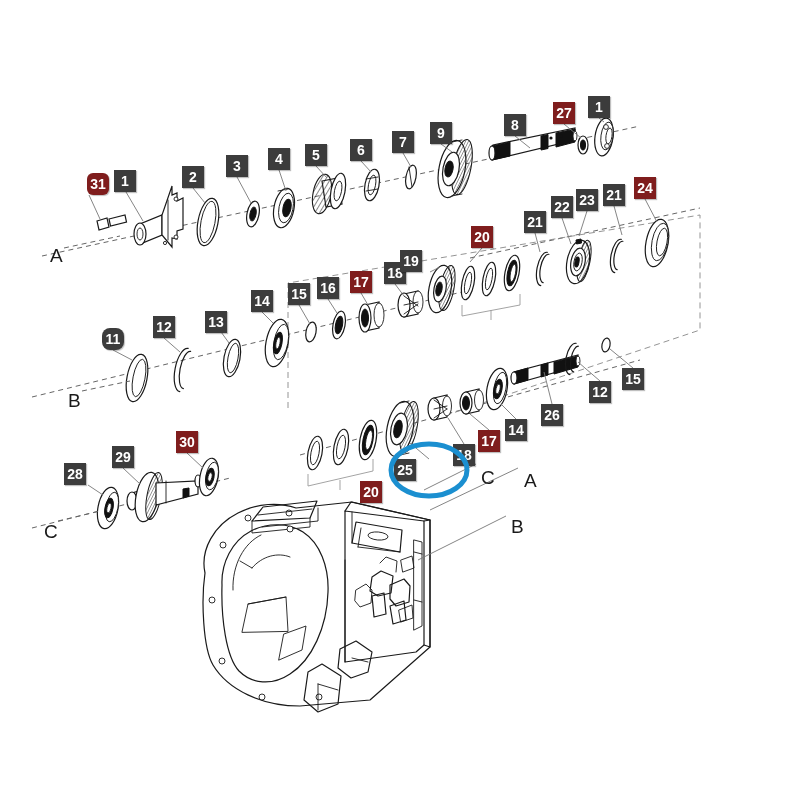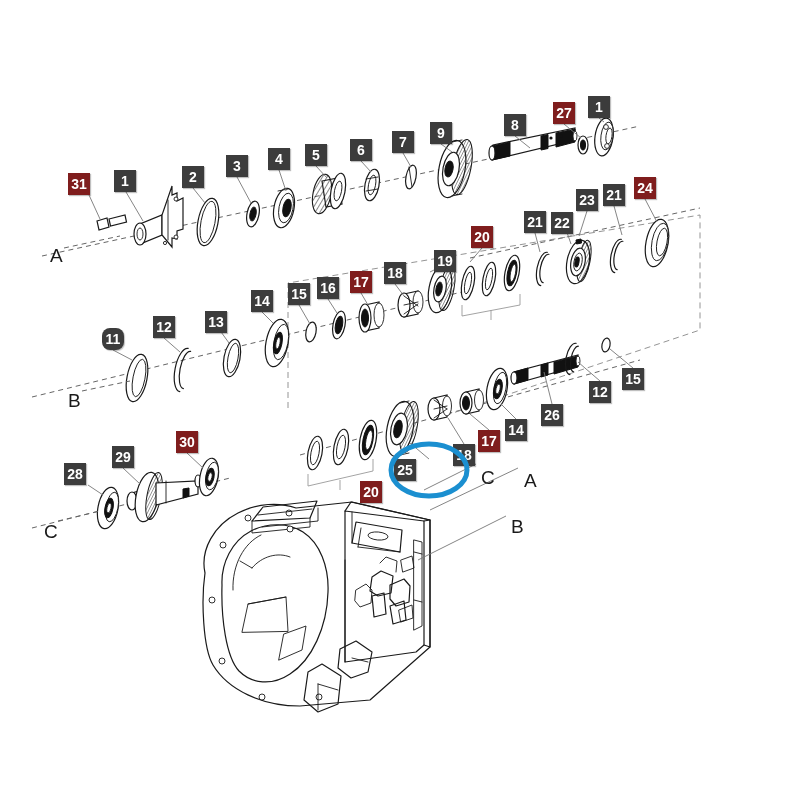--- a/index.html
+++ b/index.html
@@ -424,47 +424,47 @@
       <path class="axis" d="M64 248 L120 236"></path>
       <path class="axis" d="M82 391 L130 381"></path>
       <path class="axis" d="M58 521 L100 511"></path>
       <path class="lead" d="M424 490 L476 464"></path>
       <path class="lead" d="M430 510 L518 468"></path>
       <path class="lead" d="M418 560 L506 516"></path>
     </g>
   </svg>
 
   <div id="callouts">
-      <div class="callout cal-cyan" style="left: 68px; top: 173px;">31</div>
+      <div class="callout cal-cyan" style="left: 87px; top: 173px; border-radius: 6px;">31</div>
       <div class="callout cal-dark" style="left: 114px; top: 170px;">1</div>
       <div class="callout cal-dark" style="left: 182px; top: 166px;">2</div>
       <div class="callout cal-dark" style="left: 226px; top: 155px;">3</div>
       <div class="callout cal-dark" style="left: 268px; top: 148px;">4</div>
       <div class="callout cal-dark" style="left: 305px; top: 144px;">5</div>
       <div class="callout cal-dark" style="left: 350px; top: 139px;">6</div>
       <div class="callout cal-dark" style="left: 392px; top: 131px;">7</div>
       <div class="callout cal-dark" style="left: 430px; top: 122px;">9</div>
       <div class="callout cal-dark" style="left: 504px; top: 114px;">8</div>
       <div class="callout cal-cyan" style="left: 553px; top: 102px;">27</div>
       <div class="callout cal-dark" style="left: 588px; top: 96px;">1</div>
       <div class="callout cal-cyan" style="left: 471px; top: 226px;">20</div>
       <div class="callout cal-dark" style="left: 524px; top: 211px;">21</div>
-      <div class="callout cal-dark" style="left: 551px; top: 212px; text-align: center;">22</div>
+      <div class="callout cal-dark" style="left: 551px; top: 196px; text-align: center;">22</div>
       <div class="callout cal-dark" style="left: 576px; top: 189px;">23</div>
       <div class="callout cal-dark" style="left: 603px; top: 184px;">21</div>
       <div class="callout cal-cyan" style="left: 634px; top: 177px;">24</div>
       <div class="callout cal-dark" style="left: 102px; top: 328px; border-radius: 8px;">11</div>
       <div class="callout cal-dark" style="left: 153px; top: 316px;">12</div>
       <div class="callout cal-dark" style="left: 205px; top: 303px; margin-top: 8px;">13</div>
       <div class="callout cal-dark" style="left: 251px; top: 290px;">14</div>
       <div class="callout cal-dark" style="left: 288px; top: 283px;">15</div>
       <div class="callout cal-dark" style="left: 317px; top: 277px;">16</div>
       <div class="callout cal-cyan" style="left: 350px; top: 271px;">17</div>
       <div class="callout cal-dark" style="left: 384px; top: 262px;">18</div>
-      <div class="callout cal-dark" style="left: 434px; top: 250px;">19</div>
+      <div class="callout cal-dark" style="left: 400px; top: 250px;">19</div>
       <div class="callout cal-dark" style="left: 541px; top: 404px;">26</div>
       <div class="callout cal-dark" style="left: 589px; top: 381px;">12</div>
       <div class="callout cal-dark" style="left: 622px; top: 368px;">15</div>
       <div class="callout cal-dark" style="left: 505px; top: 419px;">14</div>
       <div class="callout cal-cyan" style="left: 478px; top: 430px;">17</div>
       <div class="callout cal-dark" style="left: 453px; top: 444px;">18</div>
       <div class="callout cal-cyan" style="left: 360px; top: 481px;">20</div>
       <div class="callout cal-dark" style="left: 394px; top: 459px;">25</div>
       <div class="callout cal-dark" style="left: 64px; top: 463px;">28</div>
       <div class="callout cal-dark" style="left: 112px; top: 446px;">29</div>

